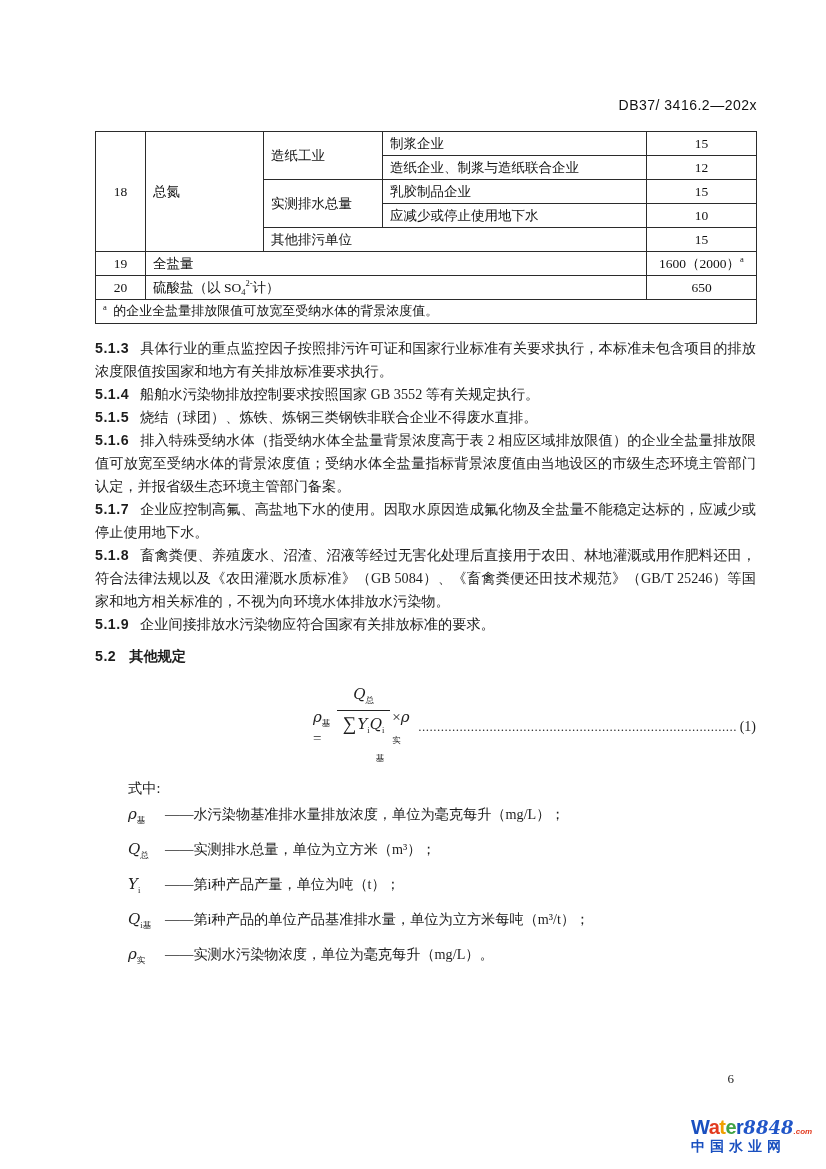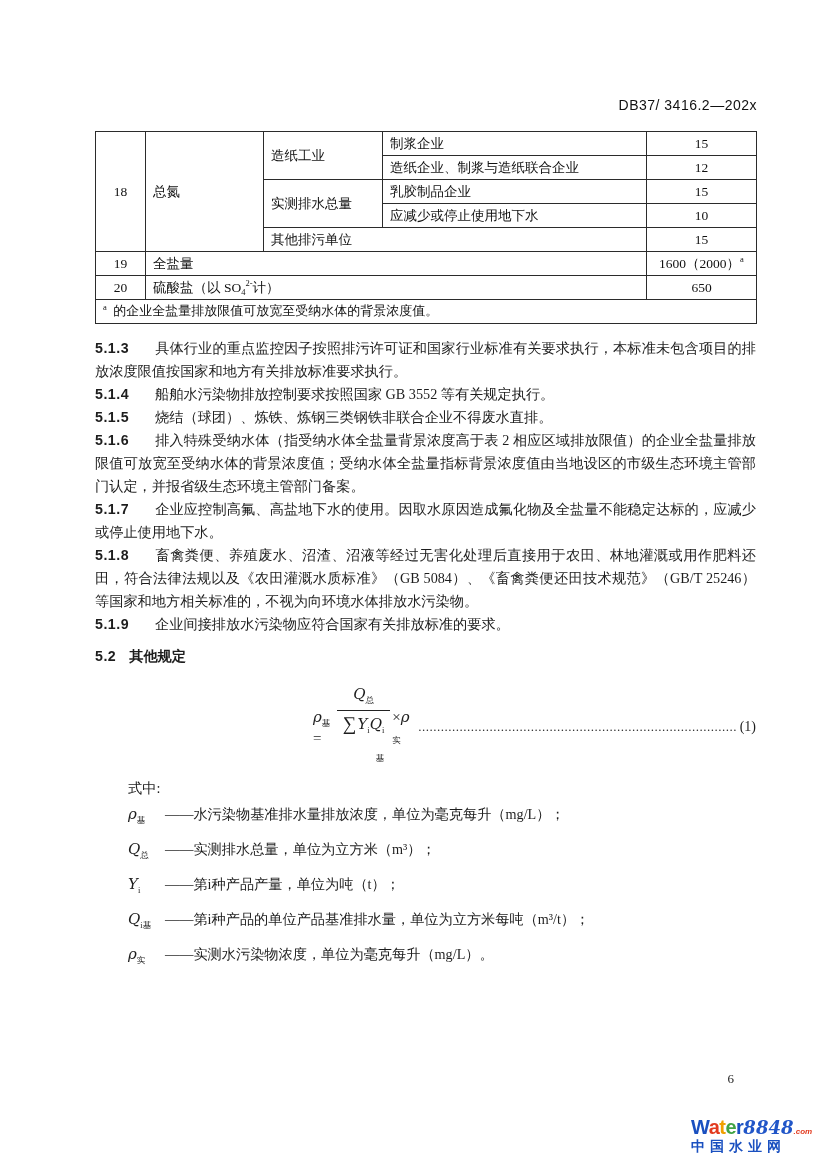--- a/index.html
+++ b/index.html
@@ -24,21 +24,21 @@
   td.c-left  { text-align:left; }
   td.footnote-cell { height:36px; font-size:13px; padding-left:14px; }
   sup { font-size:8.5px; }
   sub { font-size:8.5px; }
 
   
   .paras { margin-top:13px; font-size:14.2px; line-height:23px; text-align:justify; }
   .para { margin:0; }
   .cnum {
     font-family:"Liberation Sans","DejaVu Sans",sans-serif;
-    font-weight:600; letter-spacing:0.5px; margin-right:26px; white-space:nowrap;
+    font-weight:600; letter-spacing:0.5px; margin-right:11px; white-space:nowrap;
   }
   .sec-head {
     margin:9px 0 17px 0;
     font-family:"Liberation Sans","DejaVu Sans",sans-serif;
     font-weight:bold; font-size:14.2px;
   }
   .sec-head .cnum { margin-right:13px; }
 
   
   .formula-row { display:flex; align-items:center; margin:14px 0 10px 0; padding-left:218px; font-size:15px; }

